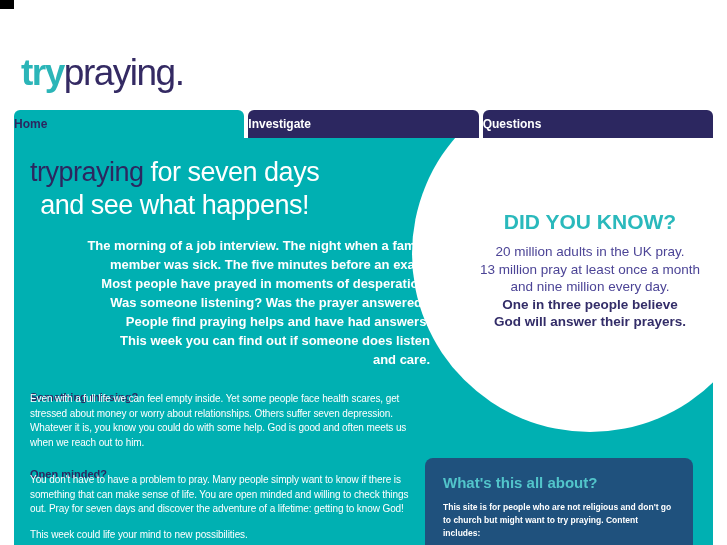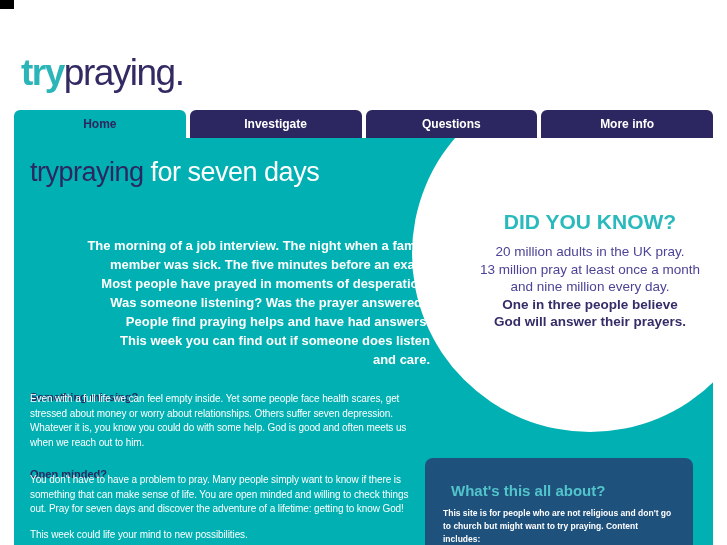--- a/index.html
+++ b/index.html
@@ -10,21 +10,21 @@
   .corner-artifact{position:absolute;left:0;top:0;width:14px;height:9px;background:#000;z-index:10;}
 
   
   .logo{position:absolute;left:21px;top:52px;font-size:37px;letter-spacing:-1.5px;z-index:5;}
   .logo .accent{color:#2bb5b8;font-weight:700;}
   .logo .rest{color:#342a63;font-weight:400;}
 
   
   .nav{position:absolute;left:14px;top:110px;width:699px;display:flex;gap:4px;z-index:4;}
   .tab{
-    flex:1;height:28px;line-height:28px;text-align:center;
+    flex:1;height:28px;line-height:28px;text-align:left;
     background:#2c2760;color:#ffffff;font-size:12px;font-weight:700;
     border-radius:6px 6px 0 0;cursor:pointer;
   }
   .tab.active{background:#00b0b2;color:#2c2760;}
 
   
   .teal-block{position:absolute;left:14px;top:138px;width:699px;height:407px;background:#00b0b2;z-index:1;}
   
   .circle{position:absolute;left:412px;top:76px;width:356px;height:356px;border-radius:50%;background:#ffffff;z-index:2;}
 
@@ -44,46 +44,46 @@
   .dyk{left:430px;top:210px;width:320px;text-align:center;}
   .dyk-heading{font-size:21px;font-weight:700;color:#2ab9bc;margin:0 0 9px 0;}
   .dyk-lines{font-size:13.5px;line-height:17.5px;color:#4c4496;white-space:pre-line;}
   .dyk-bold{font-size:13.5px;line-height:17.5px;color:#332d68;font-weight:700;white-space:pre-line;}
 
   
   .about-box{
     left:425px;top:458px;width:232px;height:120px;background:#1f517d;
     border-radius:8px;padding:16px 18px;
   }
-  .about-heading{font-size:15px;font-weight:700;color:#52c5cb;margin:8px;}
-  .about-body{font-size:8.5px;font-weight:700;line-height:13px;color:#ffffff;letter-spacing:0;}
+  .about-heading{font-size:15px;font-weight:700;color:#52c5cb;margin:0;}
+  .about-body{margin-top:10px;font-size:8.5px;font-weight:700;line-height:13px;color:#ffffff;letter-spacing:0;}
 </style>
 </head>
 <body>
 
 <div class="page">
 
   <div class="corner-artifact"></div>
 
   <div class="logo">
     <span class="accent">try</span><span class="rest">praying.</span>
   </div>
 
   <div class="nav">
     <div class="tab active">Home</div>
     <div class="tab">Investigate</div>
     <div class="tab">Questions</div>
-    <div class="tab">More info</div>
   </div>
 
   <div class="teal-block"></div>
   <div class="circle"></div>
 
   <div class="overlay hero-heading">
     <span class="accent">trypraying</span><span> for seven days</span><br>
+    <span>and see what happens!</span>
   </div>
 
   <div class="overlay intro">The morning of a job interview. The night when a family
 member was sick. The five minutes before an exam.
 Most people have prayed in moments of desperation.
 Was someone listening? Was the prayer answered?
 People find praying helps and have had answers.
 This week you can find out if someone does listen
 and care.</div>
 

